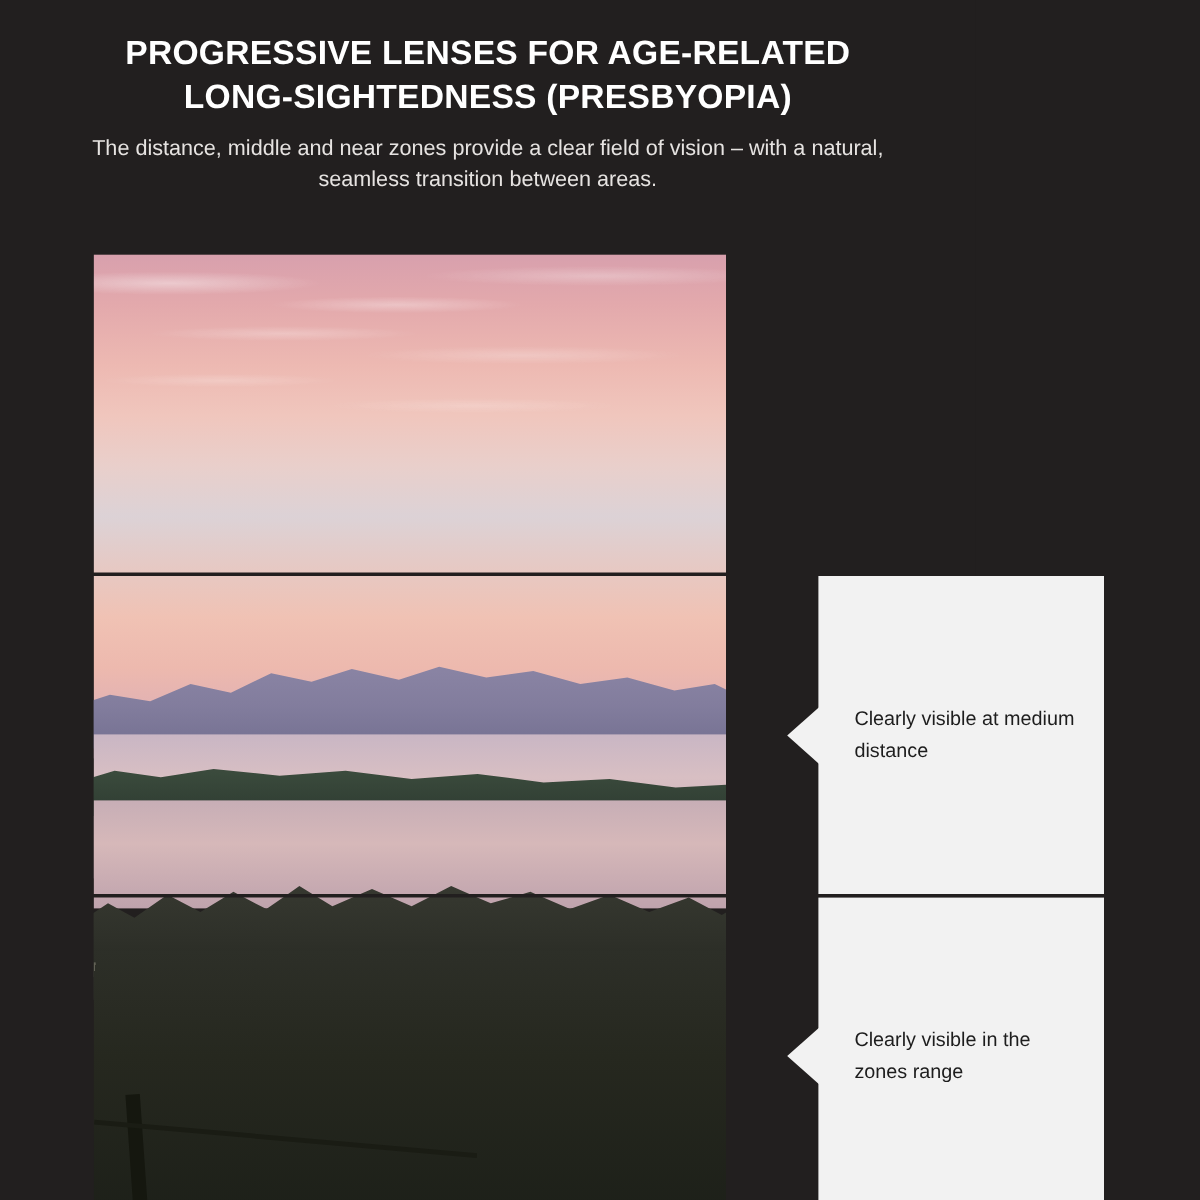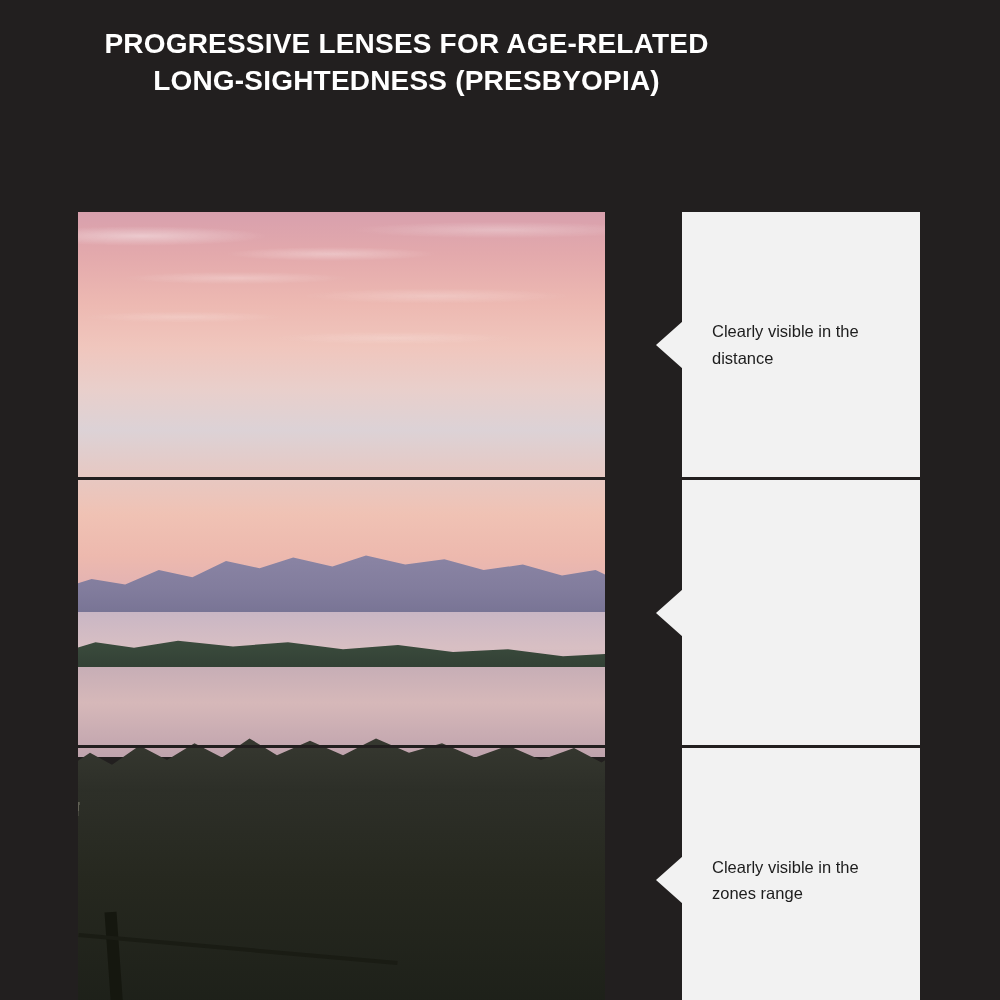--- a/index.html
+++ b/index.html
@@ -200,53 +200,51 @@
     font-weight: 400;
   }
 </style>
 </head>
 <body>
 
 <div class="page">
 
   <div class="header">
     <h1 class="title">PROGRESSIVE LENSES FOR AGE-RELATED LONG-SIGHTEDNESS (PRESBYOPIA)</h1>
+    <p class="subtitle">The distance, middle and near zones provide a clear field of vision – with a natural, seamless transition between areas.</p>
   </div>
 
   <div class="figure">
 
     <div class="row row-1">
       <div class="imgpane">
         <div class="photo">
           <div class="sky"></div>
           <div class="clouds"></div>
 
         </div>
-      </div>
-      <div class="callout">
-        <div class="arrow"></div>
-        <div class="callout-text">Clearly visible in the distance</div>
       </div>
     </div>
 
     <div class="row row-2">
       <div class="imgpane">
         <div class="photo">
           <div class="sky"></div>
           <div class="clouds"></div>
           <div class="hillfar"></div>
           <div class="water"></div>
           <div class="headland"></div>
           <div class="water2"></div>
           <div class="treeline"></div>
 
         </div>
       </div>
       <div class="callout">
         <div class="arrow"></div>
+        <div class="callout-text">Clearly visible at medium distance</div>
       </div>
     </div>
 
     <div class="row row-3">
       <div class="imgpane">
         <div class="photo">
 
           <div class="water2"></div>
           <div class="treeline"></div>
           <div class="foreground"></div>

